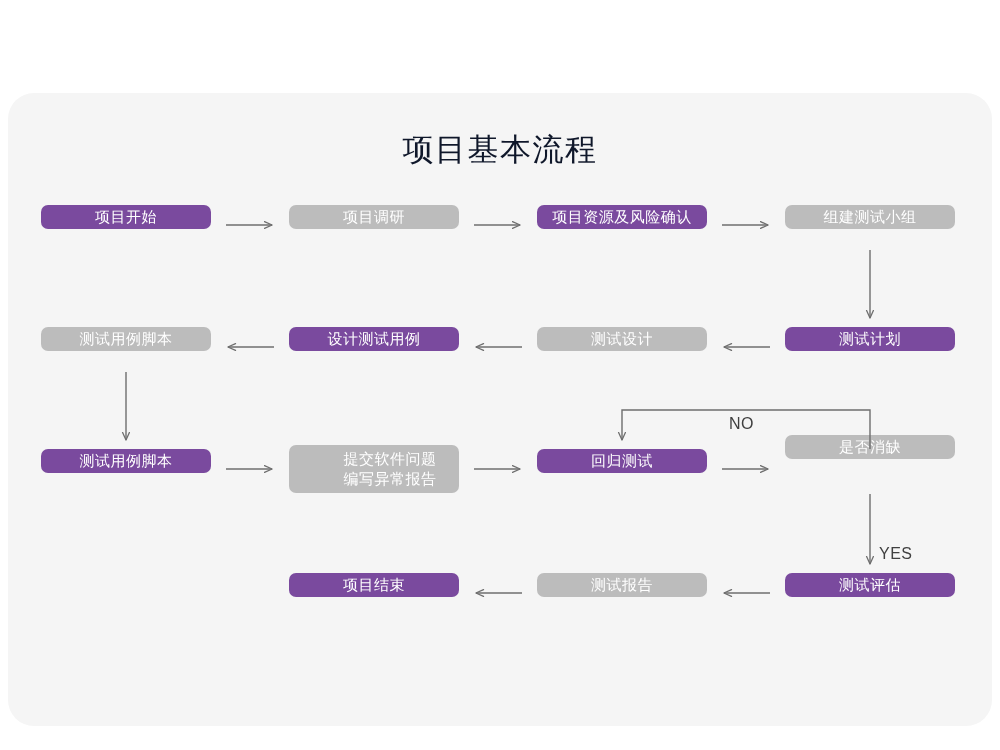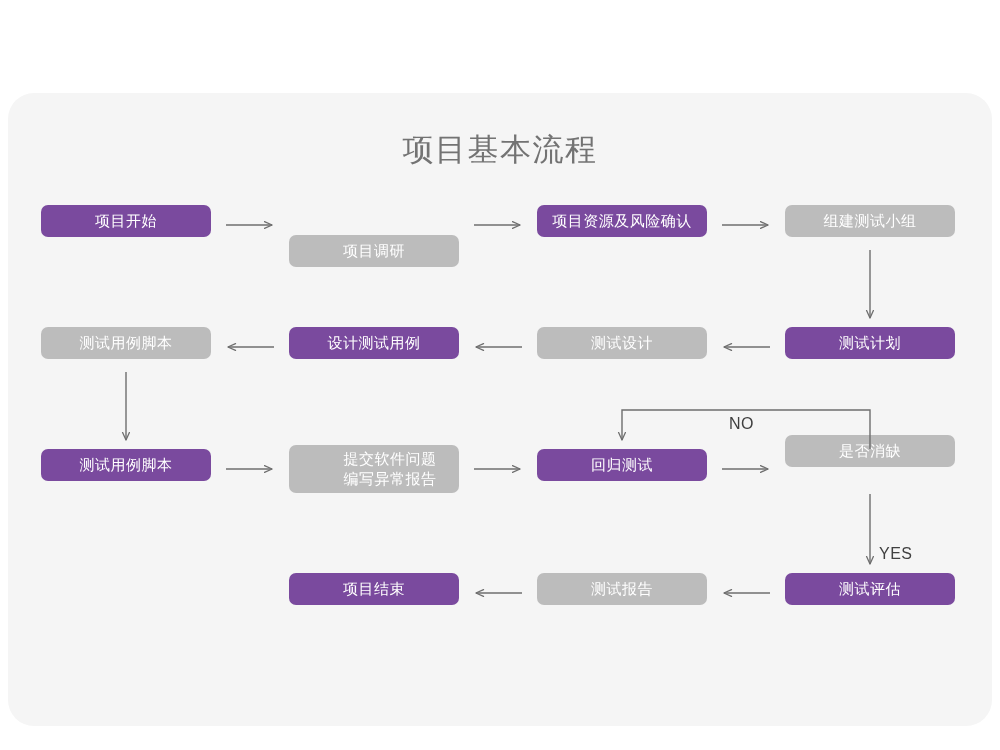--- a/index.html
+++ b/index.html
@@ -30,29 +30,29 @@
   }
 
   #title {
     position: absolute;
     left: 0;
     top: 129px;
     width: 1000px;
     text-align: center;
     font-size: 31px;
     font-weight: 400;
-    color: #737373;
+    color: #0f172a;
     letter-spacing: 1.5px;
     font-family: "Liberation Sans", "DejaVu Sans", sans-serif;
   }
 
   .node {
     position: absolute;
     width: 170px;
-    height: 32px;
+    height: 24px;
     border-radius: 7px;
     display: flex;
     align-items: center;
     justify-content: center;
     text-align: center;
     color: #ffffff;
     font-size: 15px;
     line-height: 20px;
     letter-spacing: 0.5px;
     box-sizing: border-box;
@@ -87,21 +87,21 @@
 
 <div id="root">
 
   <div id="card"></div>
 
   <div id="title">项目基本流程</div>
 
   <div class="node purple" style="left:41px; top:205px;">
     <span class="lines">项目开始</span>
   </div>
-  <div class="node gray" style="left:289px; top:205px;margin-top:30px;">
+  <div class="node gray" style="left:289px; top:205px;">
     <span class="lines">项目调研</span>
   </div>
   <div class="node purple" style="left:537px; top:205px;">
     <span class="lines">项目资源及风险确认</span>
   </div>
   <div class="node gray" style="left:785px; top:205px;">
     <span class="lines">组建测试小组</span>
   </div>
 
   <div class="node gray" style="left:41px; top:327px;">

